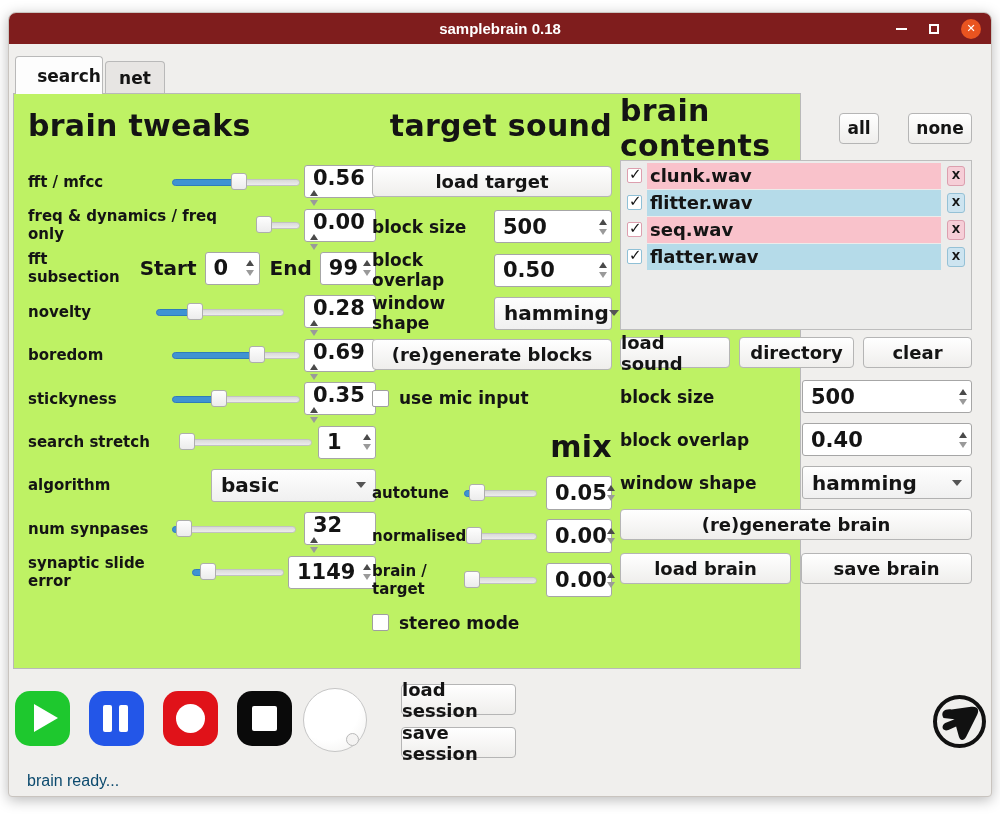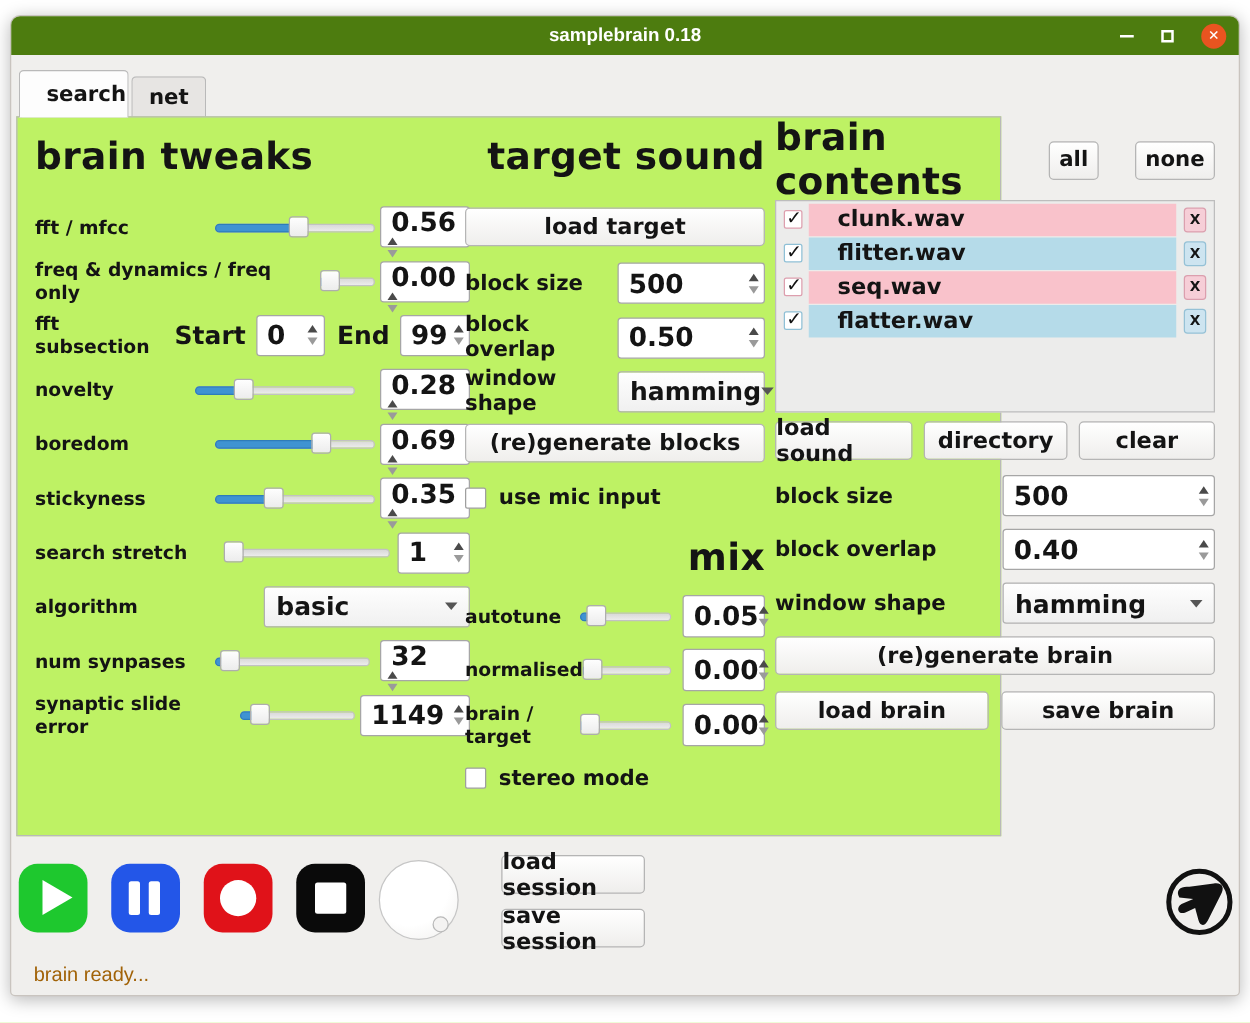--- a/index.html
+++ b/index.html
@@ -3,21 +3,21 @@
 <meta charset="utf-8">
 <style>
   * { margin:0; padding:0; box-sizing:border-box; }
   html,body { width:1000px; height:818px; background:#ffffff; font-family:"DejaVu Sans",sans-serif; color:#141414; overflow:hidden; }
 
   .window { position:absolute; left:8px; top:12px; width:984px; height:785px;
             background:#f0efed; border:1px solid #c9c4bf; border-radius:8px 8px 4px 4px;
             box-shadow:0 3px 14px rgba(0,0,0,.28); }
 
   
-  .titlebar { position:absolute; left:0; top:0; right:0; height:31px; background:#4d7c0f;
+  .titlebar { position:absolute; left:0; top:0; right:0; height:31px; background:#7f1d1d;
               border-radius:7px 7px 0 0; display:flex; align-items:center; }
   .title { position:absolute; left:0; right:0; text-align:center; color:#fff;
            font-family:"Liberation Sans",sans-serif; font-weight:700; font-size:15px; }
   .tb-controls { position:absolute; right:10px; top:0; height:31px; display:flex; align-items:center; gap:22px; }
   .tb-min { width:11px; height:2px; background:#fff; }
   .tb-max { width:10px; height:10px; border:2px solid #fff; }
   .tb-close { width:20px; height:20px; border-radius:50%; background:#e95420; color:#fff;
               font-size:11px; font-weight:700; display:flex; align-items:center; justify-content:center; }
 
   
@@ -83,21 +83,21 @@
   
   .hdr3 { display:flex; align-items:center; margin-top:13px; height:42px; }
   .hdr3 .heading { flex:1; }
   .btn-all { width:40px; margin-right:9px; } .btn-none { width:64px;margin-left:20px; }
   .list { margin-top:11px; height:170px; background:#ececeb; border:1px solid #bdbdbd;
           display:flex; flex-direction:column; padding-top:1px; }
   .litem { height:27px; display:flex; align-items:center; }
   .licb { width:15px; height:15px; margin:0 5px 0 6px; background:#fff; border:1px solid #999;
           border-radius:2px; position:relative; flex:none; }
   .licb .chk { position:absolute; left:1px; top:-4px; font-size:15px; font-weight:700; color:#111; }
-  .stripe { flex:1; height:26px; display:flex; align-items:center; font-size:18px; font-weight:700; padding-left:23px; }
+  .stripe { flex:1; height:26px; display:flex; align-items:center; font-size:18px; font-weight:700; padding-left:3px; }
   .litem.pink .stripe { background:#f9c2cb; }
   .litem.blue .stripe { background:#b5dbe9; }
   .litem.pink .licb { border-color:#dd9fae; }
   .litem.blue .licb { border-color:#8fc0d6; }
   .xbtn { width:18px; height:20px; margin:0 6px; border-radius:3px; font-size:11px; font-weight:700;
           display:flex; align-items:center; justify-content:center; flex:none; }
   .litem.pink .xbtn { background:#f6ced7; border:1px solid #db9fae; }
   .litem.blue .xbtn { background:#cde4f0; border:1px solid #95c1d6; }
   .row3btn { margin-top:7px; display:flex; }
   .b-load { width:110px; margin-right:9px; } .b-dir { width:115px; margin-right:9px; } .b-clear { flex:1; }
@@ -117,21 +117,21 @@
   .i-rec { position:absolute; left:13px; top:13px; width:29px; height:29px; border-radius:50%; background:#fff; }
   .i-stop { position:absolute; left:15px; top:15px; width:25px; height:25px; background:#fff; border-radius:2px; }
   .knob { position:absolute; left:294px; top:-3px; width:64px; height:64px; border-radius:50%;
           background:radial-gradient(circle at 38% 32%, #ffffff 55%, #efeeec); border:1px solid #c6c6c6; }
   .knob-dot { position:absolute; left:42px; top:44px; width:13px; height:13px; border-radius:50%;
               background:#f4f3f2; border:1px solid #b9b9b9; }
   .session { position:absolute; left:392px; top:-7px; display:flex; flex-direction:column; gap:12px; }
   .session .btn { width:115px; height:31px; }
   .aphex { position:absolute; left:922px; top:2px; width:57px; height:57px; }
   .statusbar { position:absolute; left:0; bottom:0; height:30px; right:0; display:flex; align-items:center;
-               padding-left:18px; font-family:"Liberation Sans",sans-serif; font-size:16px; color:#a16207; }
+               padding-left:18px; font-family:"Liberation Sans",sans-serif; font-size:16px; color:#0c4a6e; }
 </style>
 </head>
 <body>
 
 <div class="window">
 
   <div class="titlebar">
     <div class="title">samplebrain 0.18</div>
     <div class="tb-controls">
       <div class="tb-min"></div>

